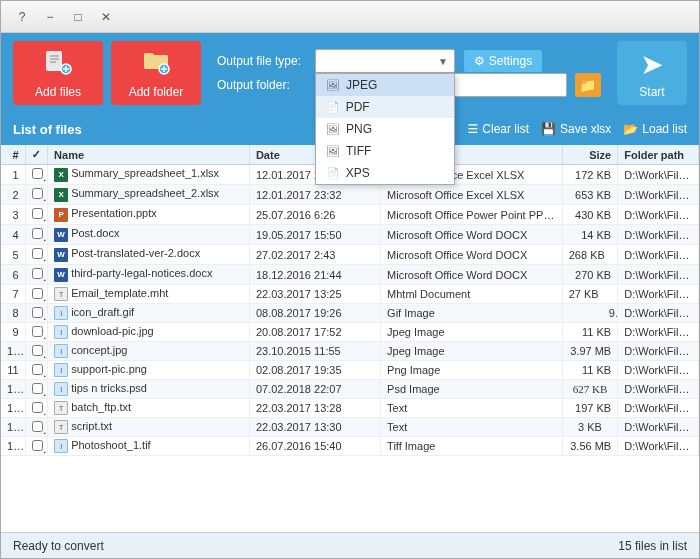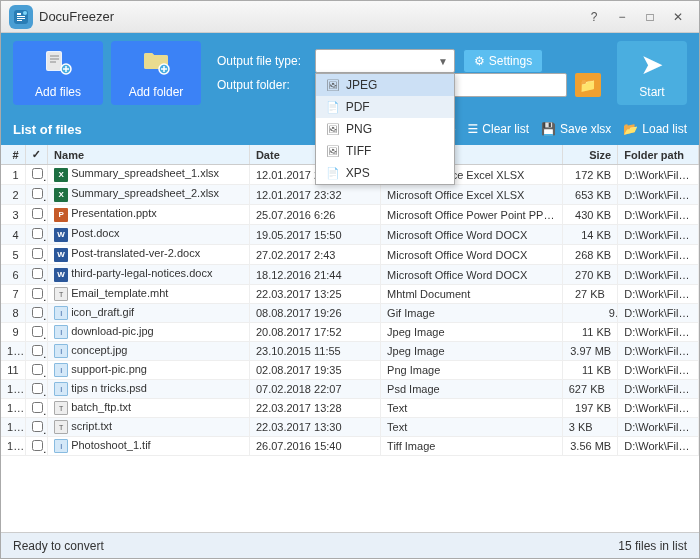--- a/index.html
+++ b/index.html
@@ -47,21 +47,21 @@
     }
     .toolbar {
       background: #3a9bd5;
       height: 80px;
       display: flex;
       align-items: center;
       padding: 8px 12px;
       gap: 8px;
     }
     .tool-btn {
-      background: #3b82f6;
+      background: #ef4444;
       border: none;
       border-radius: 4px;
       width: 90px;
       height: 64px;
       display: flex;
       flex-direction: column;
       align-items: center;
       justify-content: center;
       color: white;
       cursor: pointer;
@@ -241,30 +241,20 @@
     .dropdown-menu-item .item-icon { font-size: 11px; color: #555; }
     
     .pdf-row { position: relative; }
   </style>
 </head>
 <body>
 
 <div class="window">
 
   <div class="titlebar">
-    <div class="titlebar-left">
-      <div class="app-icon">
-        <svg width="18" height="18" viewBox="0 0 18 18" fill="none">
-          <rect x="2" y="2" width="14" height="14" rx="3" fill="#2a7db5"></rect>
-          <path d="M5 5h4v2H5zm0 3h8v1H5zm0 2h8v1H5zm0 2h5v1H5z" fill="white"></path>
-          <circle cx="13" cy="5" r="2" fill="#7dd4f8"></circle>
-        </svg>
-      </div>
-      <span class="titlebar-title">DocuFreezer</span>
-    </div>
     <div class="titlebar-controls">
       <button class="titlebar-btn">?</button>
       <button class="titlebar-btn">−</button>
       <button class="titlebar-btn">□</button>
       <button class="titlebar-btn">✕</button>
     </div>
   </div>
 
   <div class="toolbar">
     <button class="tool-btn">
@@ -419,39 +409,39 @@
     <td class="col-type">Microsoft Office Word DOCX</td>
     <td class="col-size" style="text-align:right;">14 KB</td>
     <td class="col-folder">D:\Work\Files to</td>
   </tr>
           <tr>
     <td class="col-num">5</td>
     <td class="col-check"><input type="checkbox" style="width: 11px; height: 11px;"></td>
     <td class="col-name" style="max-width:200px;overflow:hidden;text-overflow:ellipsis;"><span style="display:inline-block;width:14px;height:14px;background:#2b579a;color:white;font-size:8px;font-weight:bold;text-align:center;line-height:14px;border-radius:1px;">W</span> Post-translated-ver-2.docx</td>
     <td class="col-date">27.02.2017 2:43</td>
     <td class="col-type">Microsoft Office Word DOCX</td>
-    <td class="col-size" style="text-align:right;">268 KB</td>
+    <td class="col-size" style="text-align:left;">268 KB</td>
     <td class="col-folder">D:\Work\Files to</td>
   </tr>
           <tr>
     <td class="col-num">6</td>
     <td class="col-check"><input type="checkbox" style="width: 11px; height: 11px;"></td>
     <td class="col-name" style="max-width:200px;overflow:hidden;text-overflow:ellipsis;"><span style="display:inline-block;width:14px;height:14px;background:#2b579a;color:white;font-size:8px;font-weight:bold;text-align:center;line-height:14px;border-radius:1px;">W</span> third-party-legal-notices.docx</td>
     <td class="col-date">18.12.2016 21:44</td>
     <td class="col-type">Microsoft Office Word DOCX</td>
     <td class="col-size" style="text-align:right;">270 KB</td>
     <td class="col-folder">D:\Work\Files to</td>
   </tr>
           <tr>
     <td class="col-num">7</td>
     <td class="col-check"><input type="checkbox" style="width: 11px; height: 11px;"></td>
     <td class="col-name" style="max-width:200px;overflow:hidden;text-overflow:ellipsis;"><span style="display:inline-block;width:14px;height:14px;background:#eee;border:1px solid #aaa;font-size:7px;text-align:center;line-height:14px;border-radius:1px;color:#555;">T</span> Email_template.mht</td>
     <td class="col-date">22.03.2017 13:25</td>
     <td class="col-type">Mhtml Document</td>
-    <td class="col-size" style="text-align:center;">27 KB</td>
+    <td class="col-size" style="text-align:left;">27 KB</td>
     <td class="col-folder">D:\Work\Files to</td>
   </tr>
           <tr>
     <td class="col-num">8</td>
     <td class="col-check"><input type="checkbox" style="width: 11px; height: 11px;"></td>
     <td class="col-name" style="max-width:200px;overflow:hidden;text-overflow:ellipsis;"><span style="display:inline-block;width:14px;height:14px;background:#d4e8f8;border:1px solid #88bbe0;font-size:7px;text-align:center;line-height:14px;border-radius:1px;color:#2b579a;">I</span> icon_draft.gif</td>
     <td class="col-date">08.08.2017 19:26</td>
     <td class="col-type">Gif Image</td>
     <td class="col-size" style="text-align:right;padding-left:46px;">94 KB</td>
     <td class="col-folder">D:\Work\Files to</td>
@@ -482,39 +472,39 @@
     <td class="col-type">Png Image</td>
     <td class="col-size" style="text-align:right;">11 KB</td>
     <td class="col-folder">D:\Work\Files to</td>
   </tr>
           <tr>
     <td class="col-num">12</td>
     <td class="col-check"><input type="checkbox" style="width: 11px; height: 11px;"></td>
     <td class="col-name" style="max-width:200px;overflow:hidden;text-overflow:ellipsis;"><span style="display:inline-block;width:14px;height:14px;background:#d4e8f8;border:1px solid #88bbe0;font-size:7px;text-align:center;line-height:14px;border-radius:1px;color:#2b579a;">I</span> tips n tricks.psd</td>
     <td class="col-date">07.02.2018 22:07</td>
     <td class="col-type">Psd Image</td>
-    <td class="col-size" style="text-align:left;">627 KB</td>
+    <td class="col-size" style="text-align:center;font-family:Liberation Serif, serif;">627 KB</td>
     <td class="col-folder">D:\Work\Files to</td>
   </tr>
           <tr>
     <td class="col-num">13</td>
     <td class="col-check"><input type="checkbox" style="width: 11px; height: 11px;"></td>
     <td class="col-name" style="max-width:200px;overflow:hidden;text-overflow:ellipsis;"><span style="display:inline-block;width:14px;height:14px;background:#eee;border:1px solid #aaa;font-size:7px;text-align:center;line-height:14px;border-radius:1px;color:#555;">T</span> batch_ftp.txt</td>
     <td class="col-date">22.03.2017 13:28</td>
     <td class="col-type">Text</td>
     <td class="col-size" style="text-align:right;">197 KB</td>
     <td class="col-folder">D:\Work\Files to</td>
   </tr>
           <tr>
     <td class="col-num">14</td>
     <td class="col-check"><input type="checkbox" style="width: 11px; height: 11px;"></td>
     <td class="col-name" style="max-width:200px;overflow:hidden;text-overflow:ellipsis;"><span style="display:inline-block;width:14px;height:14px;background:#eee;border:1px solid #aaa;font-size:7px;text-align:center;line-height:14px;border-radius:1px;color:#555;">T</span> script.txt</td>
     <td class="col-date">22.03.2017 13:30</td>
     <td class="col-type">Text</td>
-    <td class="col-size" style="text-align:left;">3 KB</td>
+    <td class="col-size" style="text-align:center;">3 KB</td>
     <td class="col-folder">D:\Work\Files to</td>
   </tr>
           <tr>
     <td class="col-num">15</td>
     <td class="col-check"><input type="checkbox" style="width: 11px; height: 11px;"></td>
     <td class="col-name" style="max-width:200px;overflow:hidden;text-overflow:ellipsis;"><span style="display:inline-block;width:14px;height:14px;background:#d4e8f8;border:1px solid #88bbe0;font-size:7px;text-align:center;line-height:14px;border-radius:1px;color:#2b579a;">I</span> Photoshoot_1.tif</td>
     <td class="col-date">26.07.2016 15:40</td>
     <td class="col-type">Tiff Image</td>
     <td class="col-size" style="text-align:right;">3.56 MB</td>
     <td class="col-folder">D:\Work\Files to</td>

